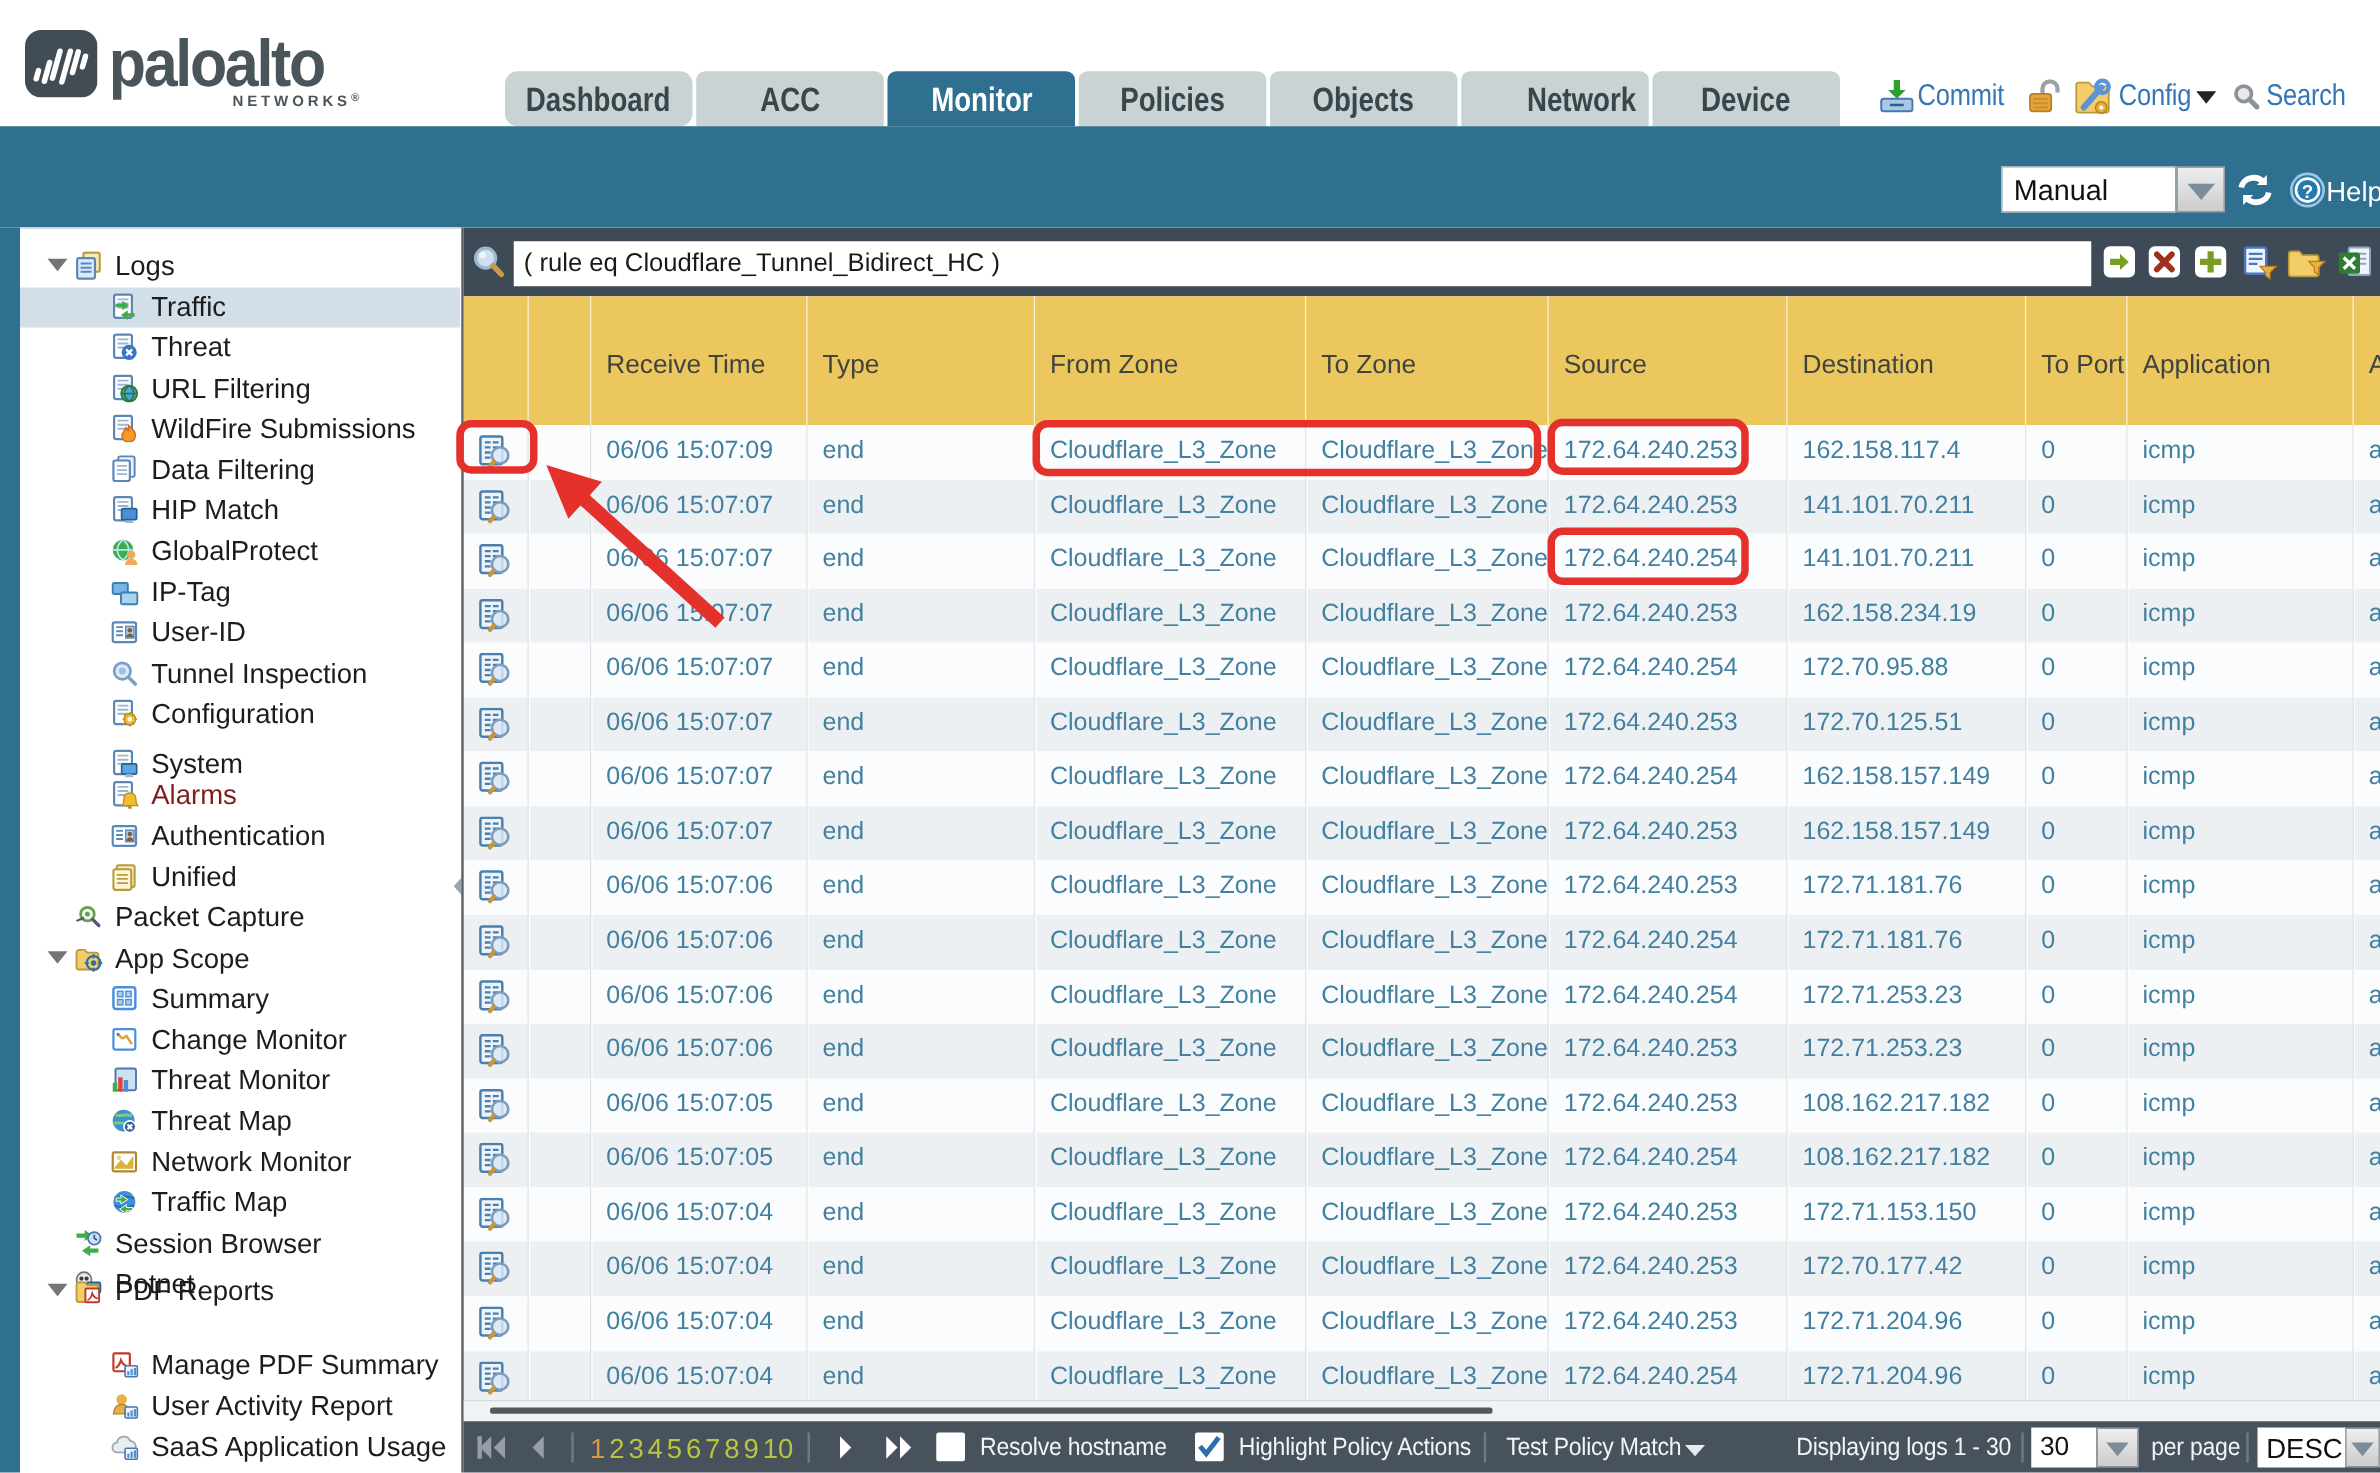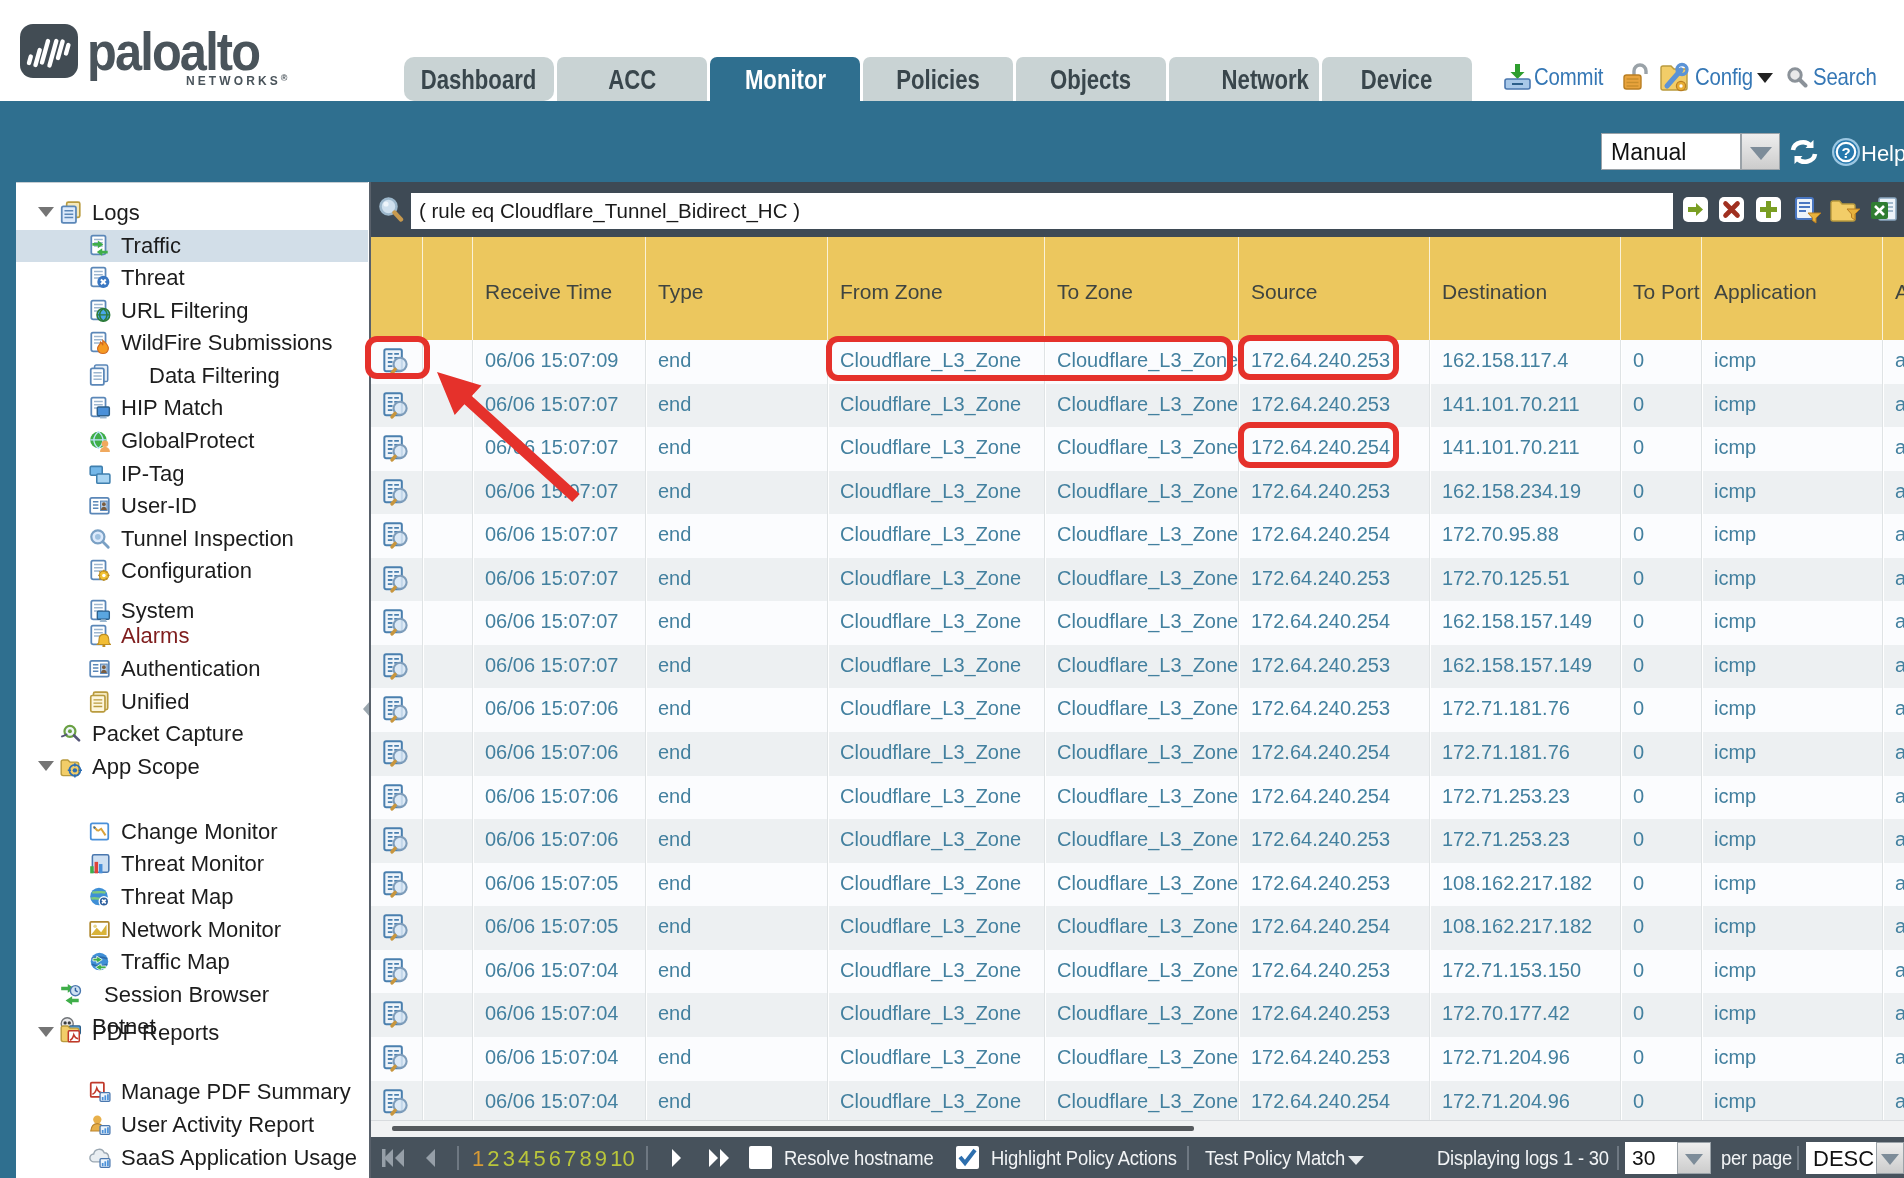--- a/index.html
+++ b/index.html
@@ -138,21 +138,21 @@
         <path d="M13.5 8.5c2.8 2.6 5.6 4.6 5.1 7.8-.4 2.6-2.4 4.2-4.9 4.2s-4.6-1.6-5-4.2c-.3-2.4 2.3-3.4 2.8-6.2 1 .7 1.5 1.5 2 2.9z" fill="#f59a23" stroke="#d2691e" stroke-width="1"></path>
       </svg>
       <span style="position:absolute;left:105px;top:3px;font-size:22px;color:#1c1c1c;white-space:nowrap;">WildFire Submissions</span>
     </div>
 <div style="position:absolute;left:0;top:176.8px;width:352px;height:32.5px;">
       <svg style="position:absolute;left:72px;top:4px" width="23" height="23" viewBox="0 0 21 21">
         <rect x="6" y="1" width="12" height="15" rx="1.5" fill="#e8f0f8" stroke="#5b87b8" stroke-width="1.4"></rect>
         <rect x="2.5" y="4" width="12" height="15" rx="1.5" fill="#fff" stroke="#5b87b8" stroke-width="1.6"></rect>
         <path d="M5 8h7.5M5 11h7.5M5 14h7.5" stroke="#9db6cf" stroke-width="1.3"></path>
       </svg>
-      <span style="position:absolute;left:105px;top:3px;font-size:22px;color:#1c1c1c;white-space:nowrap;margin-left:28px;">Data Filtering</span>
+      <span style="position:absolute;left:105px;top:3px;font-size:22px;color:#1c1c1c;white-space:nowrap;">Data Filtering</span>
     </div>
 <div style="position:absolute;left:0;top:209.4px;width:352px;height:32.5px;">
       <svg style="position:absolute;left:72px;top:4px" width="23" height="23" viewBox="0 0 21 21">
         <rect x="3" y="1.5" width="13" height="17" rx="1.5" fill="#fff" stroke="#5b87b8" stroke-width="1.6"></rect>
         <path d="M5.5 5h8M5.5 8h8M5.5 11h8" stroke="#9db6cf" stroke-width="1.4"></path>
         <rect x="8.5" y="10" width="11" height="8" rx="1" fill="#4a90d9" stroke="#2c5f8a" stroke-width="1.3"></rect>
         <rect x="11" y="18.5" width="6" height="2" fill="#9bb7cf"></rect>
       </svg>
       <span style="position:absolute;left:105px;top:3px;font-size:22px;color:#1c1c1c;white-space:nowrap;">HIP Match</span>
     </div>
@@ -248,20 +248,30 @@
 <div style="position:absolute;left:0;top:567.7px;width:352px;height:32.5px;">
       <span style="position:absolute;left:22px;top:10px;width:0;height:0;border-left:8px solid transparent;border-right:8px solid transparent;border-top:10px solid #757575;"></span>
       <svg style="position:absolute;left:43px;top:4px" width="23" height="23" viewBox="0 0 21 21">
         <path d="M2 6.5V17a1.8 1.8 0 0 0 1.8 1.8h12.4A1.8 1.8 0 0 0 18 17V8.3a1.8 1.8 0 0 0-1.8-1.8H10L8 4.5H3.8A1.8 1.8 0 0 0 2 6.5z" fill="#f2cd68" stroke="#b99b3e" stroke-width="1.3"></path>
         <circle cx="14.5" cy="14" r="5" fill="none" stroke="#2f6fb2" stroke-width="1.6"></circle>
         <circle cx="14.5" cy="14" r="2" fill="#2f6fb2"></circle>
         <path d="M14.5 7.5v3m0 7v3m6.5-6.5h-3m-7 0h-3" stroke="#2f6fb2" stroke-width="1.4"></path>
       </svg>
       <span style="position:absolute;left:76px;top:3px;font-size:22px;color:#1c1c1c;white-space:nowrap;">App Scope</span>
     </div>
+<div style="position:absolute;left:0;top:600.3px;width:352px;height:32.5px;">
+      <svg style="position:absolute;left:72px;top:4px" width="23" height="23" viewBox="0 0 21 21">
+        <rect x="2.5" y="2.5" width="16" height="16" rx="2" fill="#fff" stroke="#4a90d9" stroke-width="1.8"></rect>
+        <rect x="5.5" y="5.5" width="4" height="4" fill="#a8cdef" stroke="#4a90d9"></rect>
+        <rect x="11.5" y="5.5" width="4" height="4" fill="#a8cdef" stroke="#4a90d9"></rect>
+        <rect x="5.5" y="11.5" width="4" height="4" fill="#a8cdef" stroke="#4a90d9"></rect>
+        <rect x="11.5" y="11.5" width="4" height="4" fill="#a8cdef" stroke="#4a90d9"></rect>
+      </svg>
+      <span style="position:absolute;left:105px;top:3px;font-size:22px;color:#1c1c1c;white-space:nowrap;">Summary</span>
+    </div>
 <div style="position:absolute;left:0;top:632.8px;width:352px;height:32.5px;">
       <svg style="position:absolute;left:72px;top:4px" width="23" height="23" viewBox="0 0 21 21">
         <rect x="2.5" y="3" width="16" height="15" rx="1.5" fill="#fff" stroke="#4a90d9" stroke-width="1.6"></rect>
         <path d="M5 6l4 4m0 0l3-2 4 6" stroke="#d9a23a" stroke-width="1.8" fill="none"></path>
         <path d="M5 6l2.4.4L5.4 8.4z" fill="#2f6fb2"></path>
       </svg>
       <span style="position:absolute;left:105px;top:3px;font-size:22px;color:#1c1c1c;white-space:nowrap;">Change Monitor</span>
     </div>
 <div style="position:absolute;left:0;top:665.4px;width:352px;height:32.5px;">
       <svg style="position:absolute;left:72px;top:4px" width="23" height="23" viewBox="0 0 21 21">
@@ -298,21 +308,21 @@
       </svg>
       <span style="position:absolute;left:105px;top:3px;font-size:22px;color:#1c1c1c;white-space:nowrap;">Traffic Map</span>
     </div>
 <div style="position:absolute;left:0;top:795.7px;width:352px;height:32.5px;">
       <svg style="position:absolute;left:43px;top:4px" width="23" height="23" viewBox="0 0 21 21">
         <path d="M8 9l6-4-6-4v2.4H2v3.2h6z" fill="#3fae49"></path>
         <path d="M12 20l-6-4 6-4v2.4h6v3.2h-6z" fill="#3fae49"></path>
         <circle cx="15" cy="7" r="4.6" fill="#cfe2f2" stroke="#4a77ae" stroke-width="1.3"></circle>
         <path d="M15 4.4V7l2 1.2" stroke="#2d5f9e" stroke-width="1.3" fill="none"></path>
       </svg>
-      <span style="position:absolute;left:88px;top:3px;font-size:22px;color:#1c1c1c;white-space:nowrap;">Session Browser</span>
+      <span style="position:absolute;left:76px;top:3px;font-size:22px;color:#1c1c1c;white-space:nowrap;">Session Browser</span>
     </div>
 <div style="position:absolute;left:0;top:828.2px;width:352px;height:32.5px;">
       <svg style="position:absolute;left:43px;top:4px" width="23" height="23" viewBox="0 0 21 21">
         <circle cx="7.5" cy="8" r="5.5" fill="#e8e8ea" stroke="#707478" stroke-width="1.2"></circle>
         <circle cx="5.6" cy="7.2" r="1.5" fill="#3a3d40"></circle>
         <circle cx="9.4" cy="7.2" r="1.5" fill="#3a3d40"></circle>
         <rect x="5" y="11.5" width="5" height="2.5" fill="#3a3d40"></rect>
         <rect x="9.5" y="10" width="10" height="7.5" rx="1" fill="#5aa6e0" stroke="#2c5f8a" stroke-width="1.2"></rect>
         <path d="M13 17.5l-1.5 2.5h6l-1.5-2.5" fill="#9bb7cf"></path>
       </svg>

